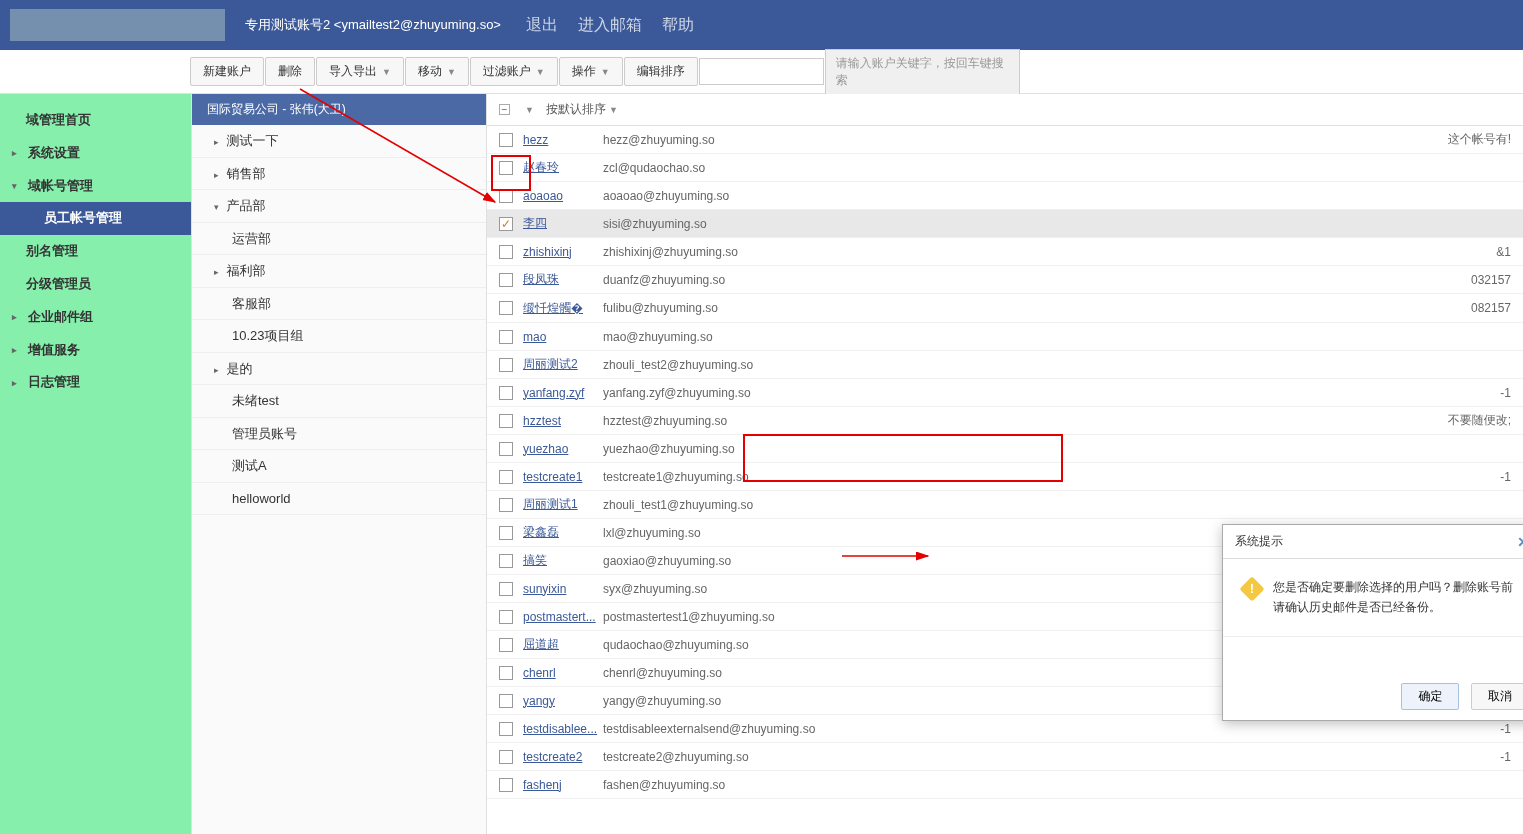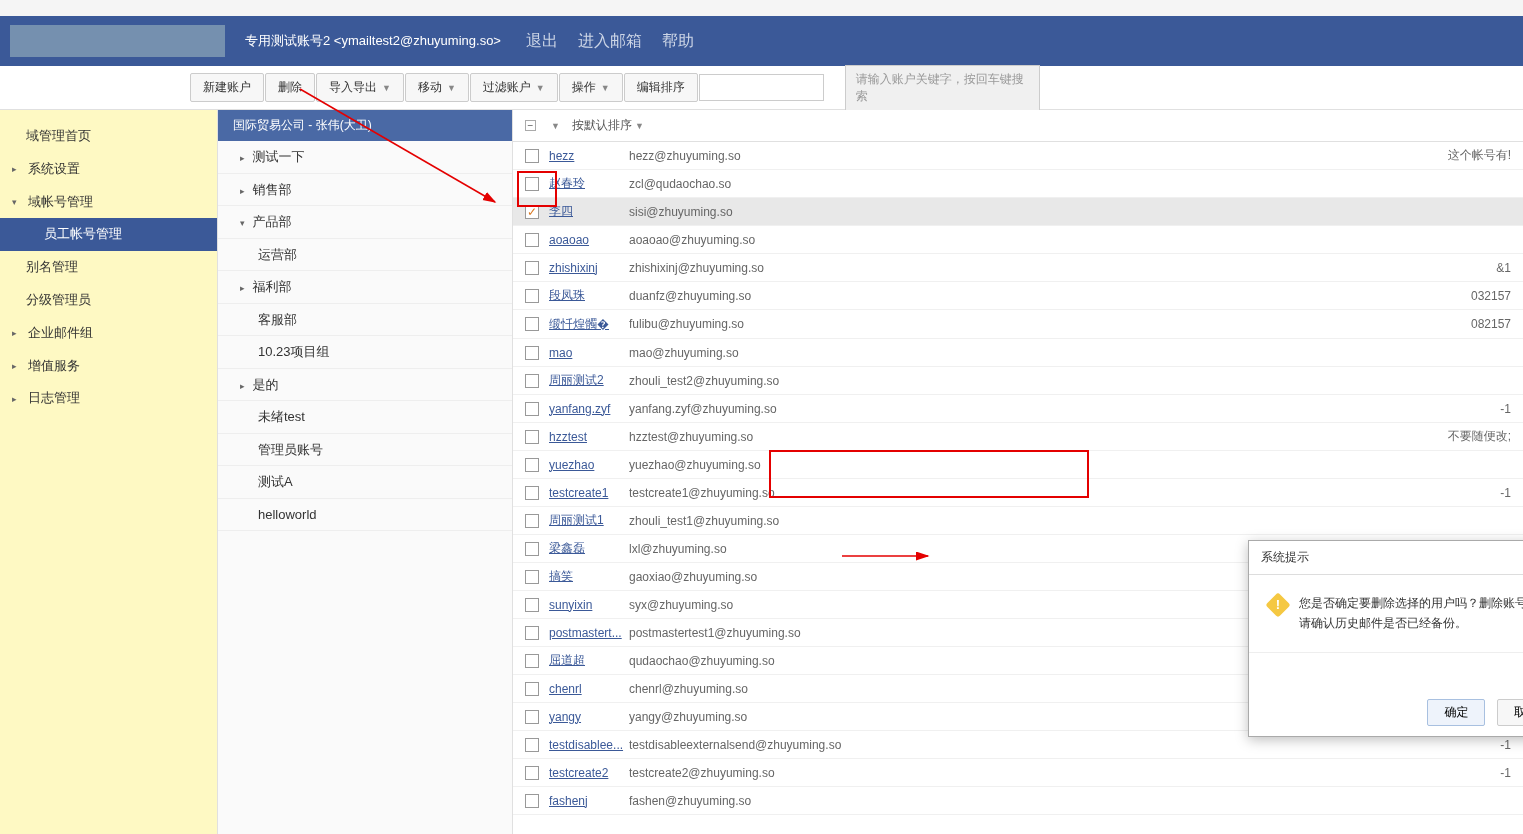--- a/index.html
+++ b/index.html
@@ -1,27 +1,27 @@
 <!DOCTYPE html>
 <html><head>
 <meta charset="utf-8">
 <style>
 * { box-sizing: border-box; margin: 0; padding: 0; }
 body { font-family: "Microsoft YaHei", Arial, sans-serif; font-size: 13px; color: #333; background: #f5f5f5; overflow: hidden; }
-.header { background: #3b5998; height: 50px; display: flex; align-items: center; padding: 0 10px; color: #ccd5e6; margin-top: 16px; }
+.header { background: #3b5998; height: 50px; display: flex; align-items: center; padding: 0 10px; color: #ccd5e6; }
 .logo-ph { width: 215px; height: 32px; background: #a5bdc2; margin-right: 20px; opacity:.55;}
 .header-title { color: #fff; font-size: 13px; margin-right: 15px; }
 .header-link { color: #ccd5e6; text-decoration: none; margin: 0 10px; cursor: pointer; font-size:16px;}
 .toolbar { background: #fff; height: 44px; border-bottom: 1px solid #e0e0e0; display: flex; align-items: center; padding-left: 190px; gap: 1px; }
 .btn { background: #f7f7f7; border: 1px solid #ccc; padding: 5px 12px; cursor: pointer; font-size: 12px; border-radius: 2px; color:#333;}
 .btn .tri { margin-left: 5px; font-size: 9px; color: #888; }
 .search-box { width: 125px; height: 27px; border: 1px solid #ccc; }
-.search-ph { background: #f0f0f0; border: 1px solid #ccc; padding: 5px 10px; color: #999; font-size: 12px; width: 195px; margin-left: 20px;}
+.search-ph { background: #f0f0f0; border: 1px solid #ccc; padding: 5px 10px; color: #999; font-size: 12px; width: 195px;}
 .main { display: flex; height: calc(100vh - 94px); }
-.sidebar-left { width: 218px; background: #fef9c3; border-right: 1px solid #e0e0e0; padding: 10px 0; }
+.sidebar-left { width: 192px; background: #86efac; border-right: 1px solid #e0e0e0; padding: 10px 0; font-weight: bold; }
 .sb-item { padding: 6px 12px; cursor: pointer; color: #333; display: flex; align-items: center; font-size:13px; line-height:1.6; }
 .sb-item .tx { display:inline-block;}
 .sb-item .tri { font-size: 9px; margin-right: 6px; color: #666; width:10px; display:inline-block }
 .sb-item.plain { padding-left: 26px; }
 .sb-item.active { background: #3b5998; color: #fff; padding-left: 44px; }
 .sidebar-dept { width: 295px; background: #fafafa; border-right: 1px solid #e0e0e0; overflow-y: auto; }
 .dept-header { background: #4a69a5; color: #fff; padding: 7px 15px; font-size: 12px; }
 .dept-item { padding: 6px 22px; cursor: pointer; color: #333; border-bottom: 1px solid #eee; font-size:13px; line-height:1.5;}
 .dept-item .tri { font-size: 9px; margin-right: 8px; color: #666; }
 .dept-item.subplain { padding-left:40px;}
@@ -137,30 +137,30 @@
           <div class="name-cell"><span class="name-link">hezz</span></div>
           <div class="email-cell">hezz@zhuyuming.so</div>
           <div class="extra-cell">这个帐号有!</div>
         </div>
         <div class="row">
           <div class="cb-cell"><span class="cb"></span></div>
           <div class="name-cell"><span class="name-link">赵春玲</span></div>
           <div class="email-cell">zcl@qudaochao.so</div>
           <div class="extra-cell"></div>
         </div>
+        <div class="row">
+          <div class="cb-cell"><span class="cb"></span></div>
+          <div class="name-cell"><span class="name-link">aoaoao</span></div>
+          <div class="email-cell">aoaoao@zhuyuming.so</div>
+          <div class="extra-cell"></div>
+        </div>
         <div class="row selected">
           <div class="cb-cell"><span class="cb checked"></span></div>
           <div class="name-cell"><span class="name-link">李四</span></div>
           <div class="email-cell">sisi@zhuyuming.so</div>
-          <div class="extra-cell"></div>
-        </div>
-        <div class="row">
-          <div class="cb-cell"><span class="cb"></span></div>
-          <div class="name-cell"><span class="name-link">aoaoao</span></div>
-          <div class="email-cell">aoaoao@zhuyuming.so</div>
           <div class="extra-cell"></div>
         </div>
         <div class="row">
           <div class="cb-cell"><span class="cb"></span></div>
           <div class="name-cell"><span class="name-link">zhishixinj</span></div>
           <div class="email-cell">zhishixinj@zhuyuming.so</div>
           <div class="extra-cell">&amp;1</div>
         </div>
         <div class="row">
           <div class="cb-cell"><span class="cb"></span></div>

